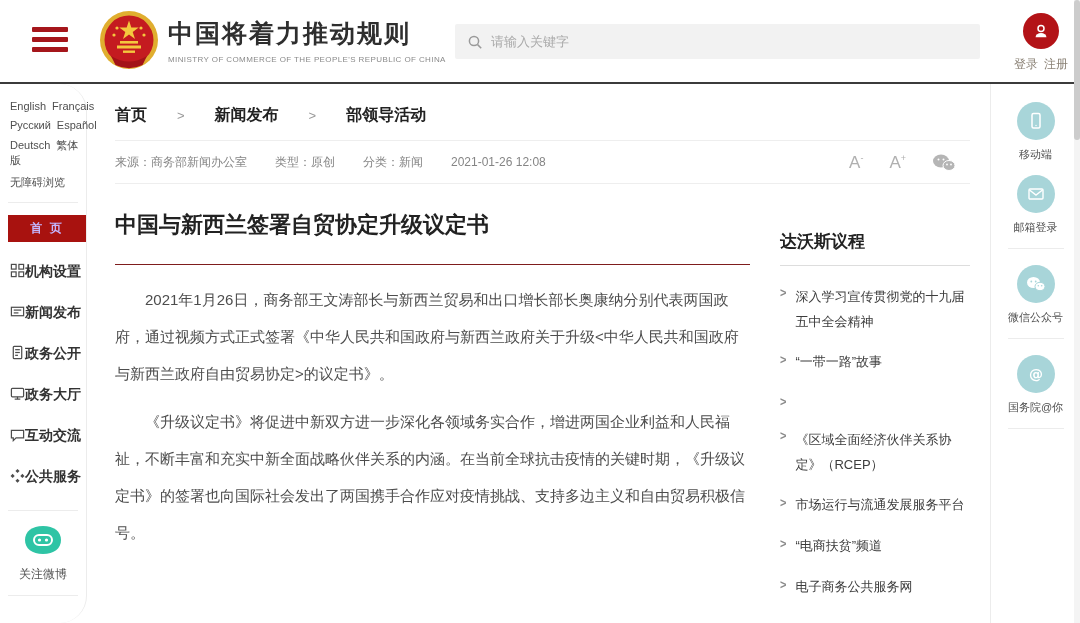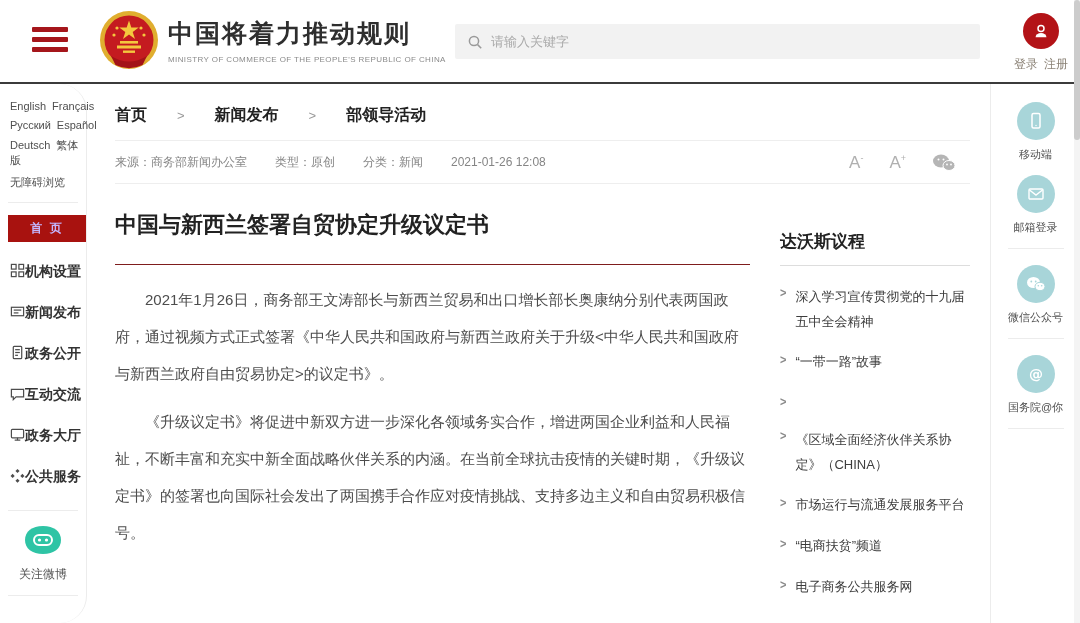--- a/index.html
+++ b/index.html
@@ -156,31 +156,31 @@
         <span><svg width="15" height="15" viewBox="0 0 16 16" fill="none" stroke="#4d4d4d" stroke-width="1.3">
               <rect x="3.5" y="1.5" width="9" height="13" rx="1"></rect>
               <line x1="5.5" y1="5" x2="10.5" y2="5"></line>
               <line x1="5.5" y1="8" x2="10.5" y2="8"></line>
               <line x1="5.5" y1="11" x2="8.5" y2="11"></line>
             </svg></span>
         <span class="nlabel">政务公开</span>
       </div>
       <div class="nav-item">
         <span><svg width="15" height="15" viewBox="0 0 16 16" fill="none" stroke="#4d4d4d" stroke-width="1.3">
-              <path d="M1.5 3.5 h13 v8 h-8 l-3 3 v-3 h-2z"></path>
-            </svg></span>
-        <span class="nlabel">互动交流</span>
-      </div>
-      <div class="nav-item">
-        <span><svg width="15" height="15" viewBox="0 0 16 16" fill="none" stroke="#4d4d4d" stroke-width="1.3">
               <rect x="1.5" y="2.5" width="13" height="9" rx="1"></rect>
               <line x1="8" y1="11.5" x2="8" y2="14"></line>
               <line x1="5" y1="14" x2="11" y2="14"></line>
             </svg></span>
         <span class="nlabel">政务大厅</span>
+      </div>
+      <div class="nav-item">
+        <span><svg width="15" height="15" viewBox="0 0 16 16" fill="none" stroke="#4d4d4d" stroke-width="1.3">
+              <path d="M1.5 3.5 h13 v8 h-8 l-3 3 v-3 h-2z"></path>
+            </svg></span>
+        <span class="nlabel">互动交流</span>
       </div>
       <div class="nav-item">
         <span><svg width="15" height="15" viewBox="0 0 16 16">
               <path d="M8 1 l2.2 2.2 -2.2 2.2 -2.2-2.2z M2.8 6.2 l2.2 2.2 -2.2 2.2 -2.2-2.2z M13.2 6.2 l2.2 2.2 -2.2 2.2 -2.2-2.2z M8 11.4 l2.2 2.2 -2.2 2.2 -2.2-2.2z" fill="#4d4d4d"></path>
             </svg></span>
         <span class="nlabel">公共服务</span>
       </div>
 
       <div class="ldiv"></div>
       <div class="smartqa">
@@ -240,21 +240,21 @@
             </div>
           <div class="hot-item">
               <span class="arrow">&gt;</span>
               <span class="txt">“一带一路”故事</span>
             </div>
           <div class="hot-item">
               <span class="arrow">&gt;</span>
             </div>
           <div class="hot-item">
               <span class="arrow">&gt;</span>
-              <span class="txt">《区域全面经济伙伴关系协定》（CHINA）</span>
+              <span class="txt">《区域全面经济伙伴关系协定》（RCEP）</span>
             </div>
           <div class="hot-item">
               <span class="arrow">&gt;</span>
               <span class="txt">市场运行与流通发展服务平台</span>
             </div>
           <div class="hot-item">
               <span class="arrow">&gt;</span>
               <span class="txt">“电商扶贫”频道</span>
             </div>
           <div class="hot-item">

